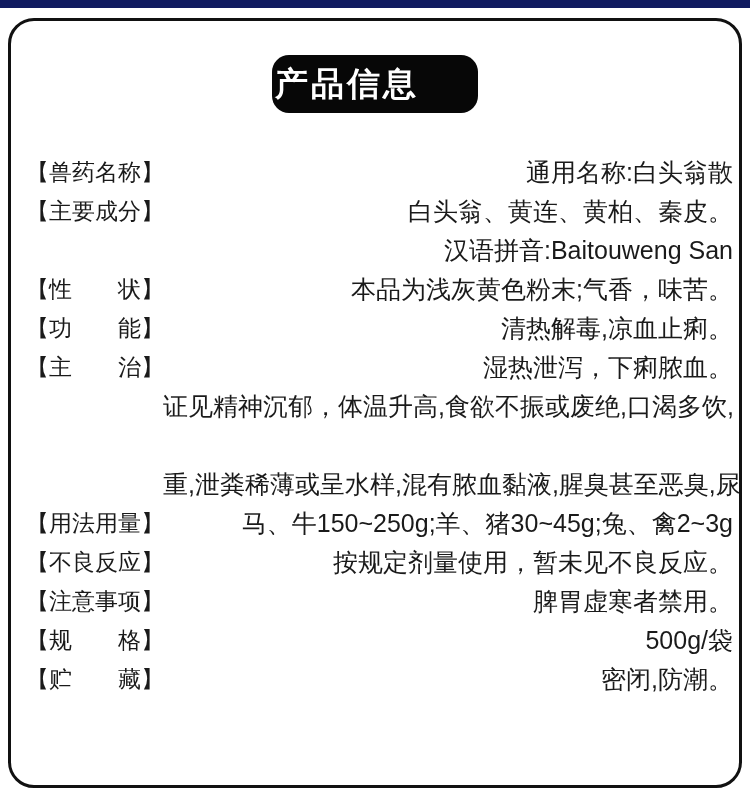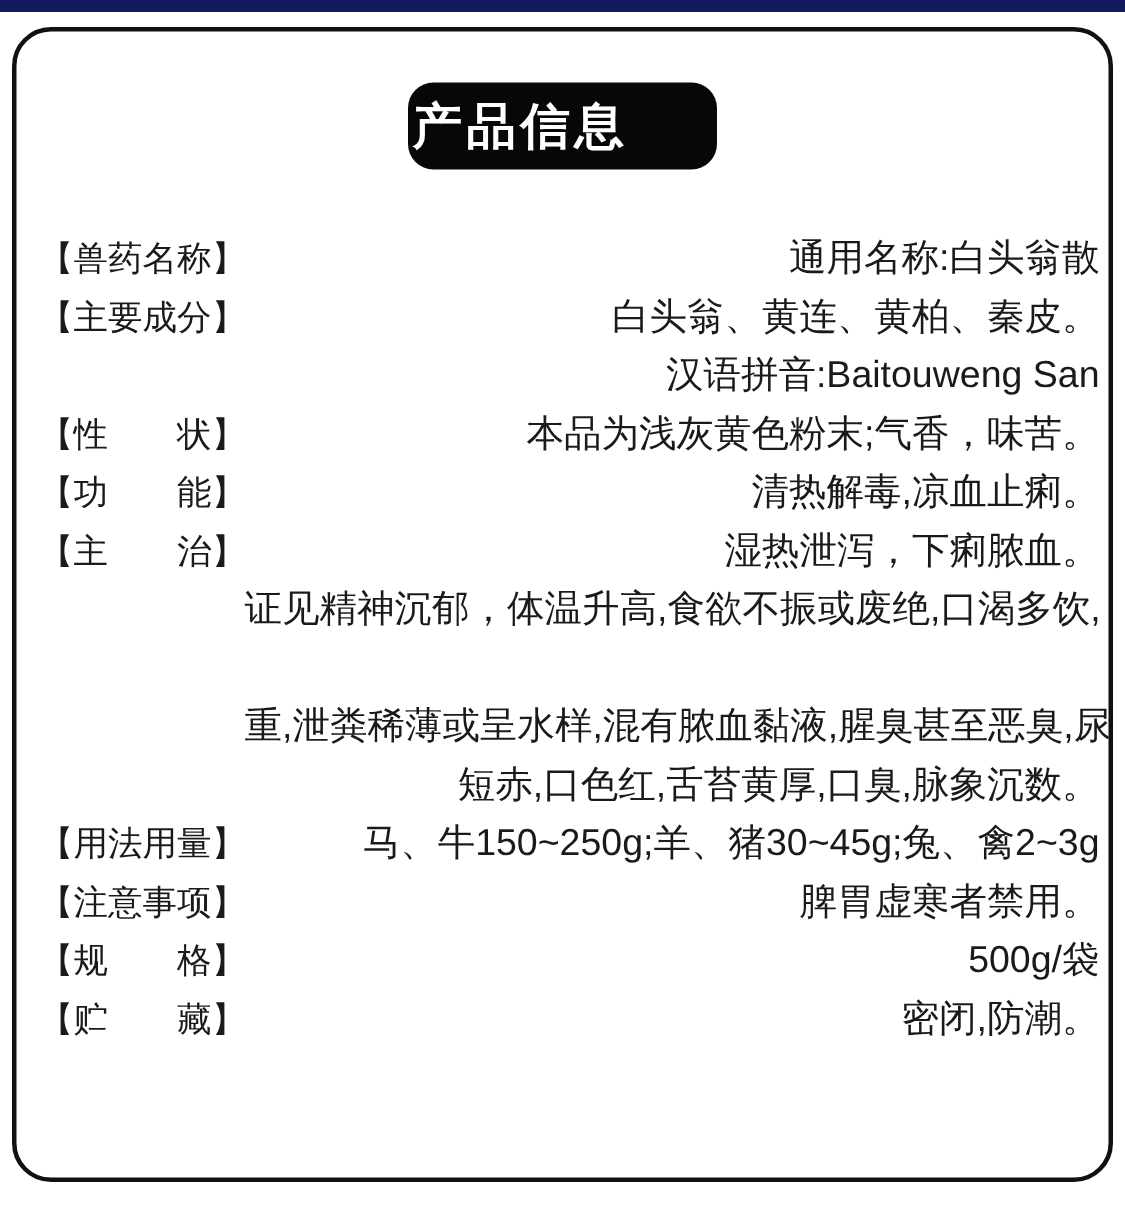--- a/index.html
+++ b/index.html
@@ -129,30 +129,30 @@
 
     <div class="row">
       <span class="lbl"></span>
     </div>
 
     <div class="row">
       <span class="lbl"></span>
       <span class="val">重,泄粪稀薄或呈水样,混有脓血黏液,腥臭甚至恶臭,尿</span>
     </div>
 
-    <div class="row">
-      <span class="lbl"></span>
-      <span class="val">短赤,口色红,舌苔黄厚,口臭,脉象沉数。</span>
-    </div>
 
     <div class="row">
       <span class="lbl">【用法用量】</span>
       <span class="val">马、牛150~250g;羊、猪30~45g;兔、禽2~3g</span>
     </div>
 
+    <div class="row">
+      <span class="lbl">【不良反应】</span>
+      <span class="val">按规定剂量使用，暂未见不良反应。</span>
+    </div>
 
     <div class="row">
       <span class="lbl">【注意事项】</span>
       <span class="val">脾胃虚寒者禁用。</span>
     </div>
 
     <div class="row">
       <span class="lbl">【规　　格】</span>
       <span class="val">500g/袋</span>
     </div>

